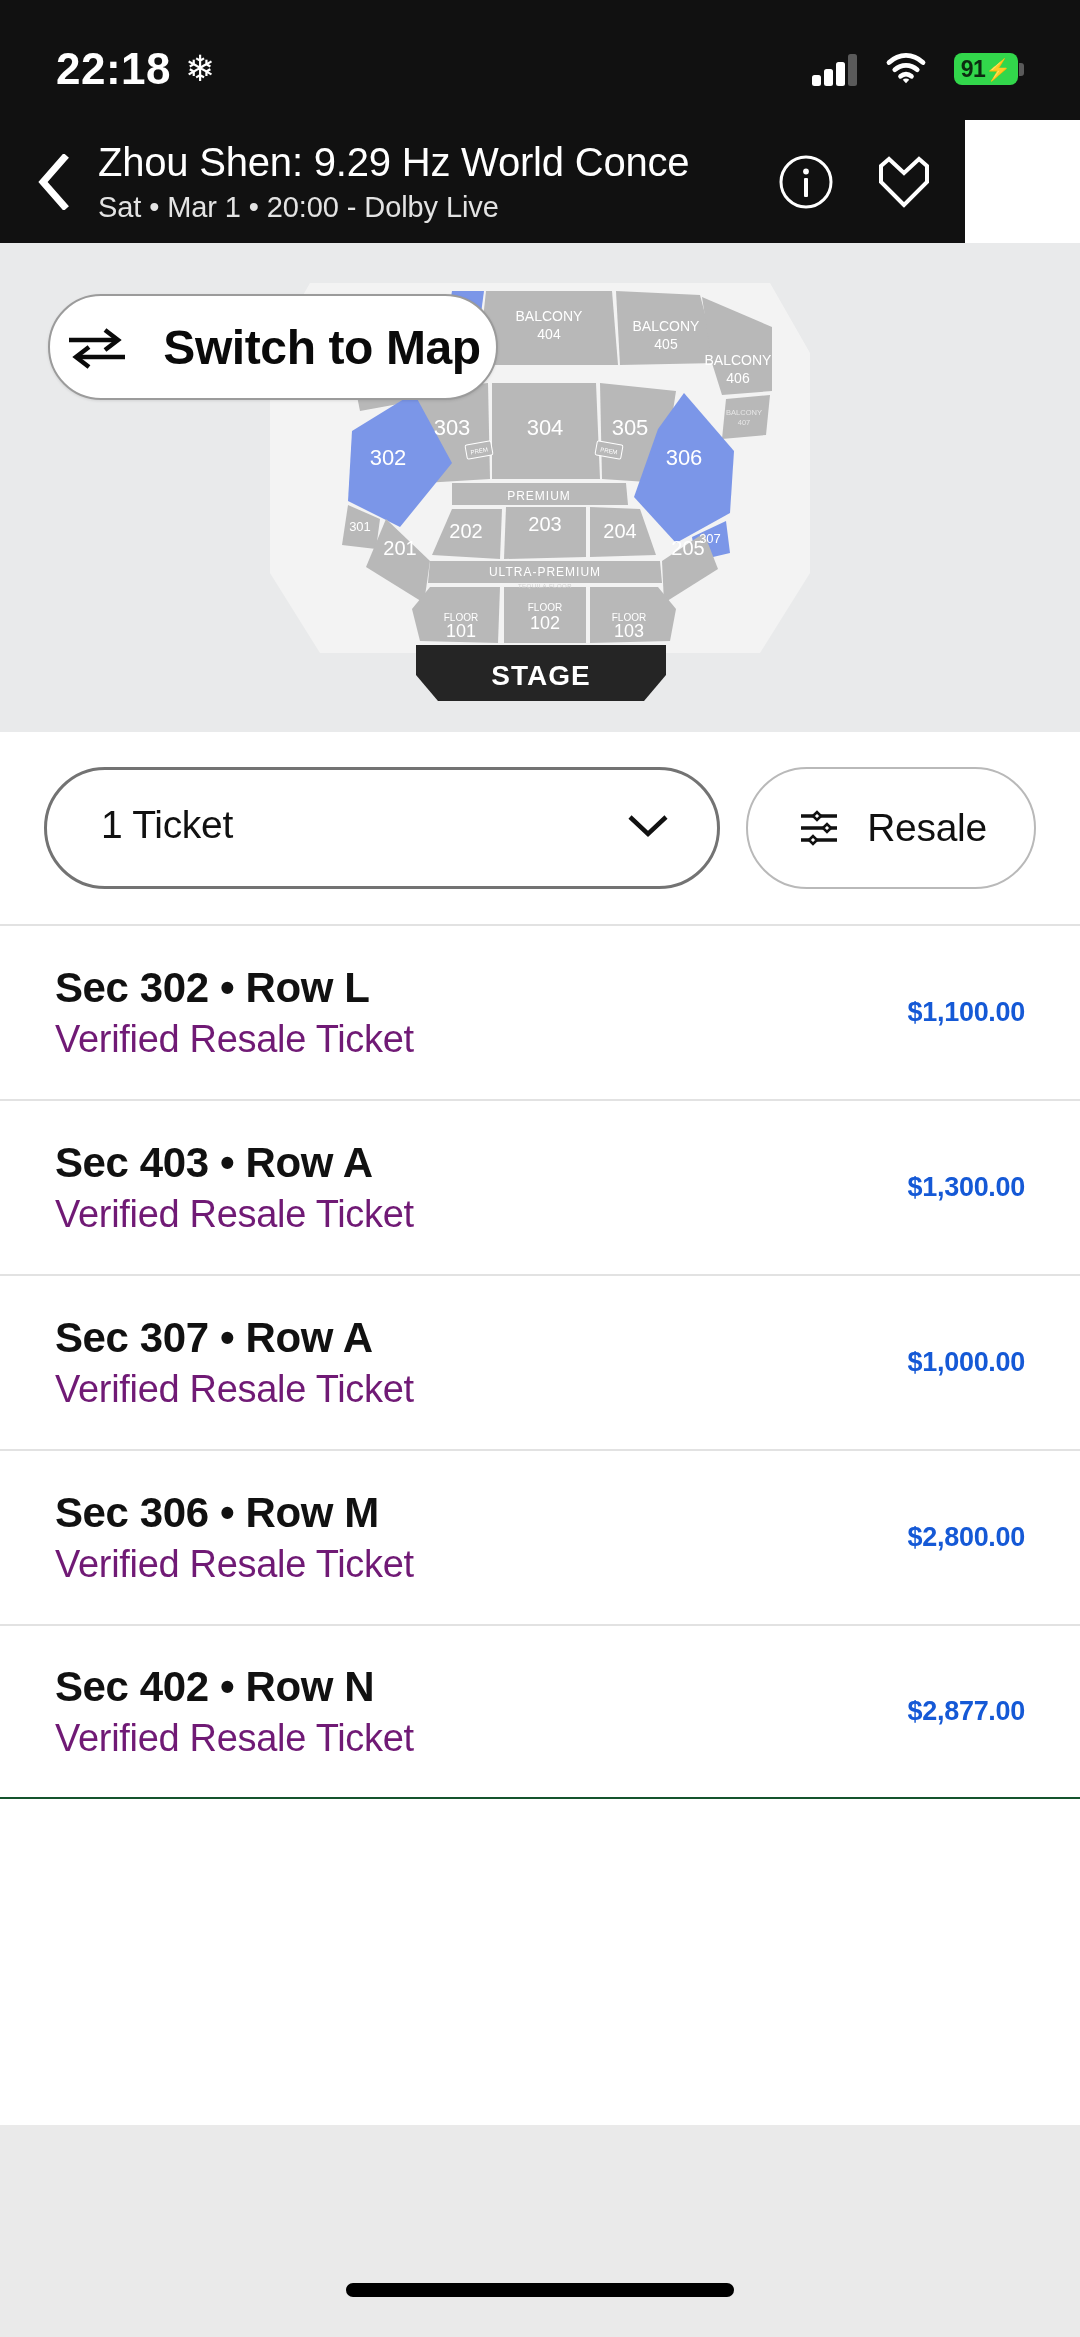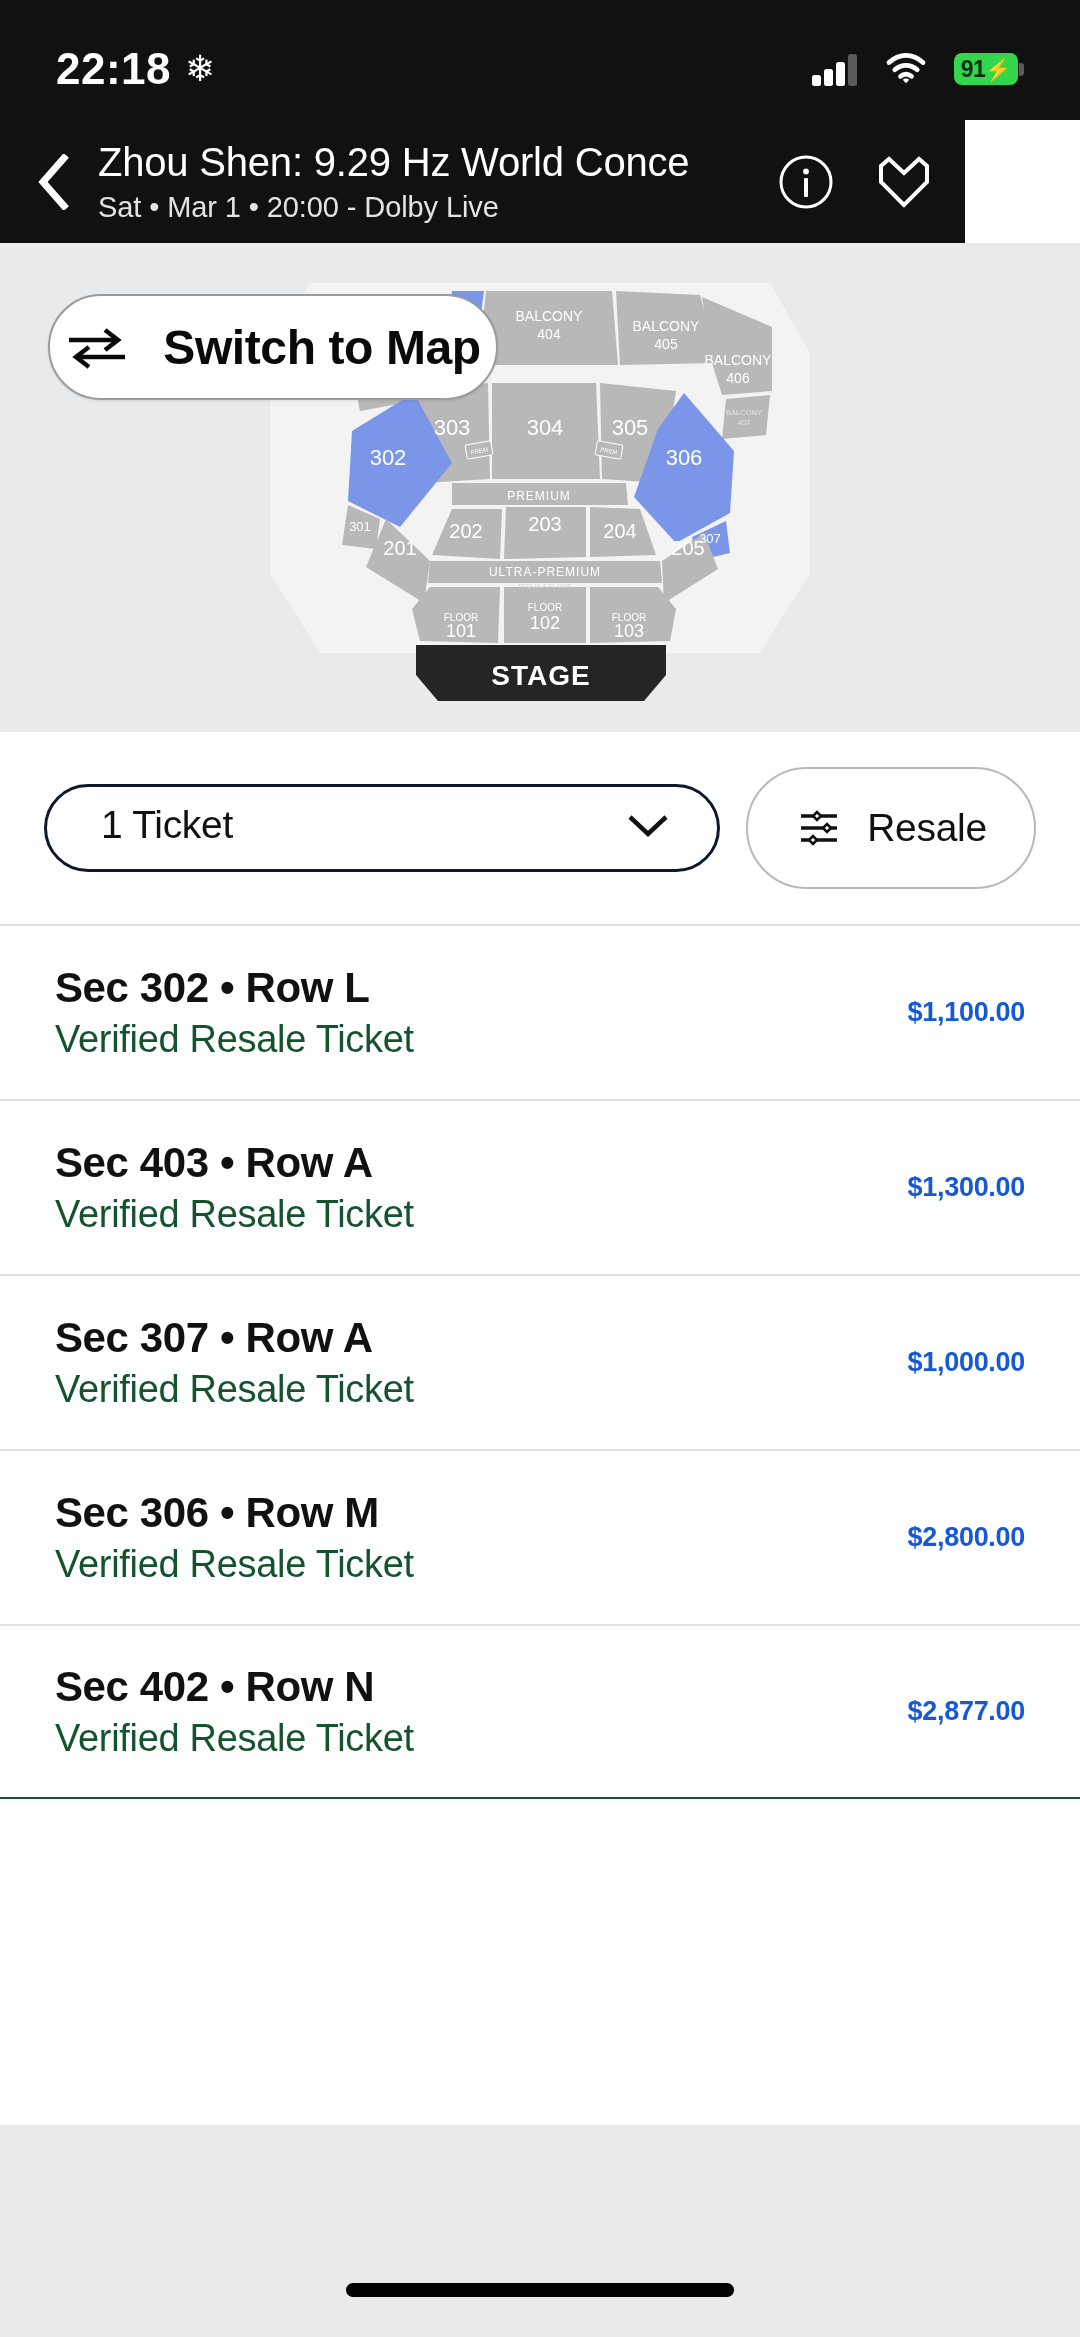--- a/index.html
+++ b/index.html
@@ -75,22 +75,22 @@
     z-index:5;
   }
   .switch-label { font-size:48px; font-weight:700; color:#0a0a0a; letter-spacing:-0.4px; }
 
   
   .controls {
     position:absolute; top:732px; left:0; width:1080px; height:192px;
     background:#fff; display:flex; align-items:center; padding:0 44px; gap:26px;
   }
   .qty-select {
-    flex:1 1 auto; height:88px; border-radius:61px;
-    border:3px solid #0f172a; background:#fff;
+    flex:1 1 auto; height:122px; border-radius:61px;
+    border:3px solid #737373; background:#fff;
     display:flex; align-items:center; justify-content:space-between;
     padding:0 46px 7px 54px;
   }
   .qty-label { font-size:39px; color:#111; font-weight:400; letter-spacing:-0.3px; }
   .filters-btn {
     flex:0 0 auto; width:290px; height:122px; border-radius:61px;
     border:2px solid #b9b9b9; background:#fff;
     display:flex; align-items:center; justify-content:center; gap:24px;
   }
   .filters-label { font-size:39px; color:#111; font-weight:400; letter-spacing:-0.3px; }
@@ -99,21 +99,21 @@
   .listings { position:absolute; top:924px; left:0; width:1080px; }
   .listing-row {
     display:flex; align-items:center; justify-content:space-between;
     height:175px; padding:12px 55px;
     border-top:2px solid #e2e2e2;
     background:#fff;
   }
   .listing-row:last-child { border-bottom:2px solid #14532d; }
   .listing-left { display:flex; flex-direction:column; justify-content:center; gap:6px; }
   .listing-title { font-size:42px; font-weight:700; color:#111; letter-spacing:-0.4px; }
-  .listing-sub { font-size:38px; color:#14532d; font-weight:400; letter-spacing:-0.3px; }
+  .listing-sub { font-size:38px; color:#701a75; font-weight:400; letter-spacing:-0.3px; }
   .listing-price { font-size:27px; font-weight:700; color:#1559d6; letter-spacing:-0.3px; }
 
   
   .bottom-bar {
     position:absolute; left:0; bottom:0; width:1080px; height:212px;
     background:#eaeaea; display:flex; align-items:center; justify-content:center;
   }
   .home-indicator {
     width:388px; height:14px; background:#000; border-radius:7px;
     margin-top:118px;

